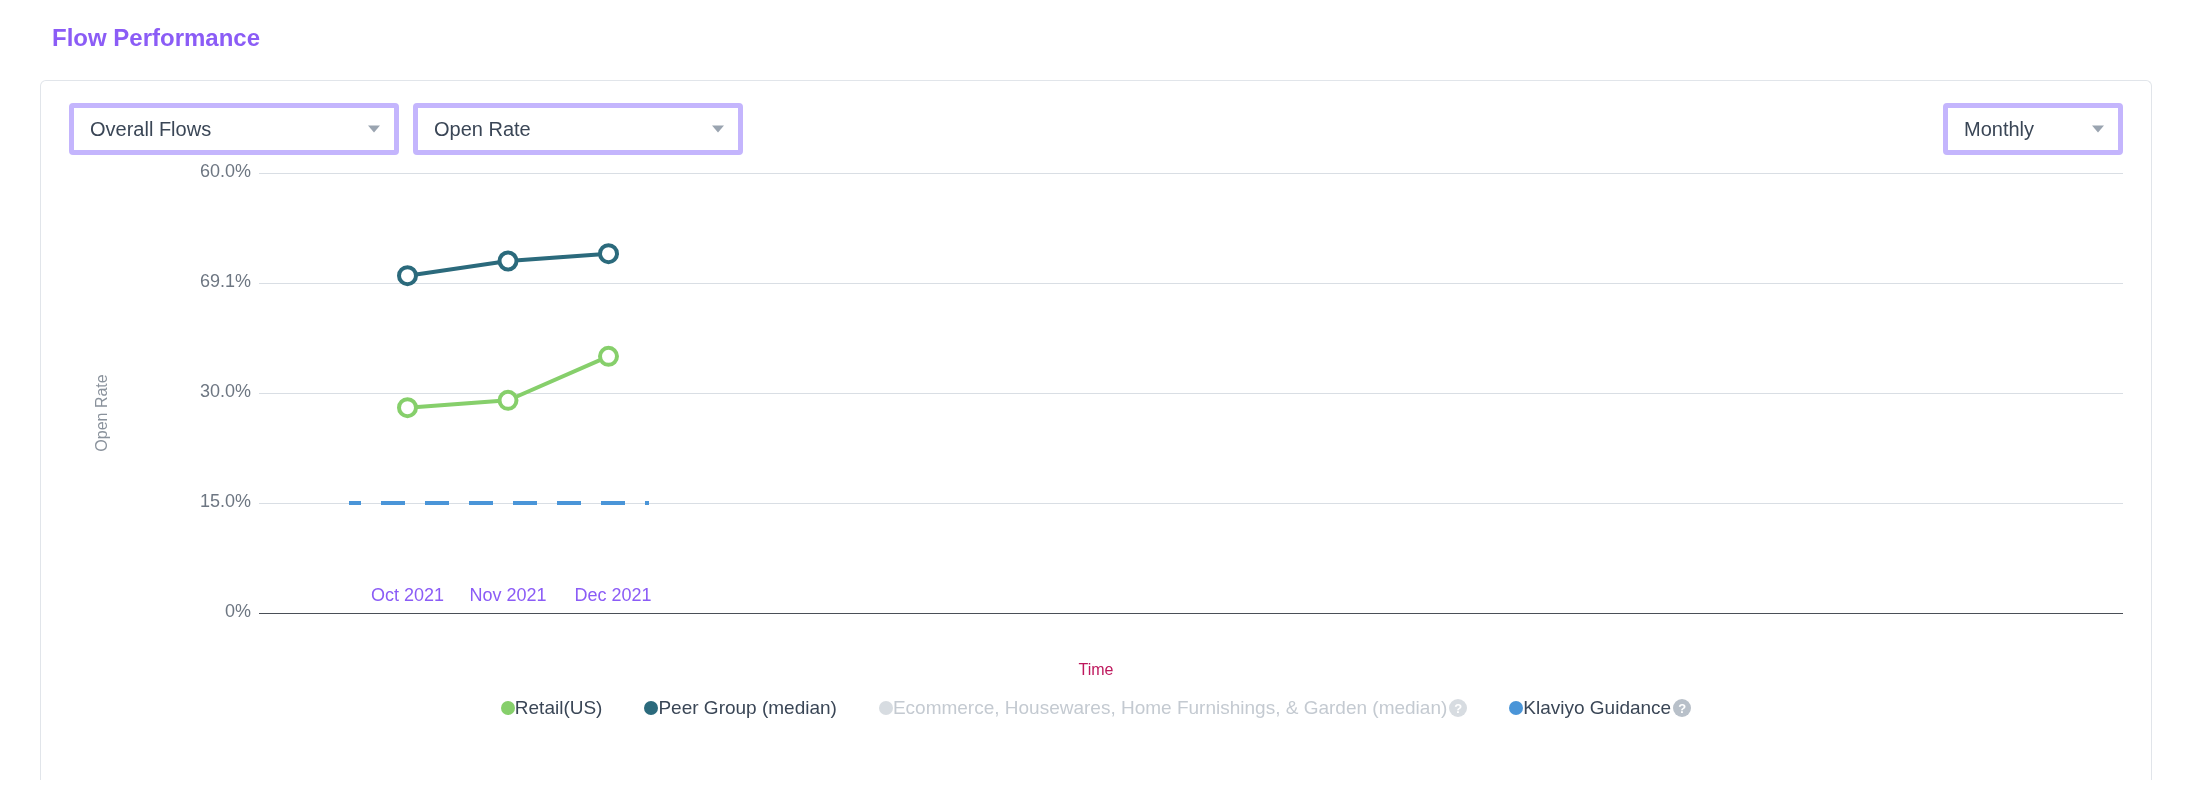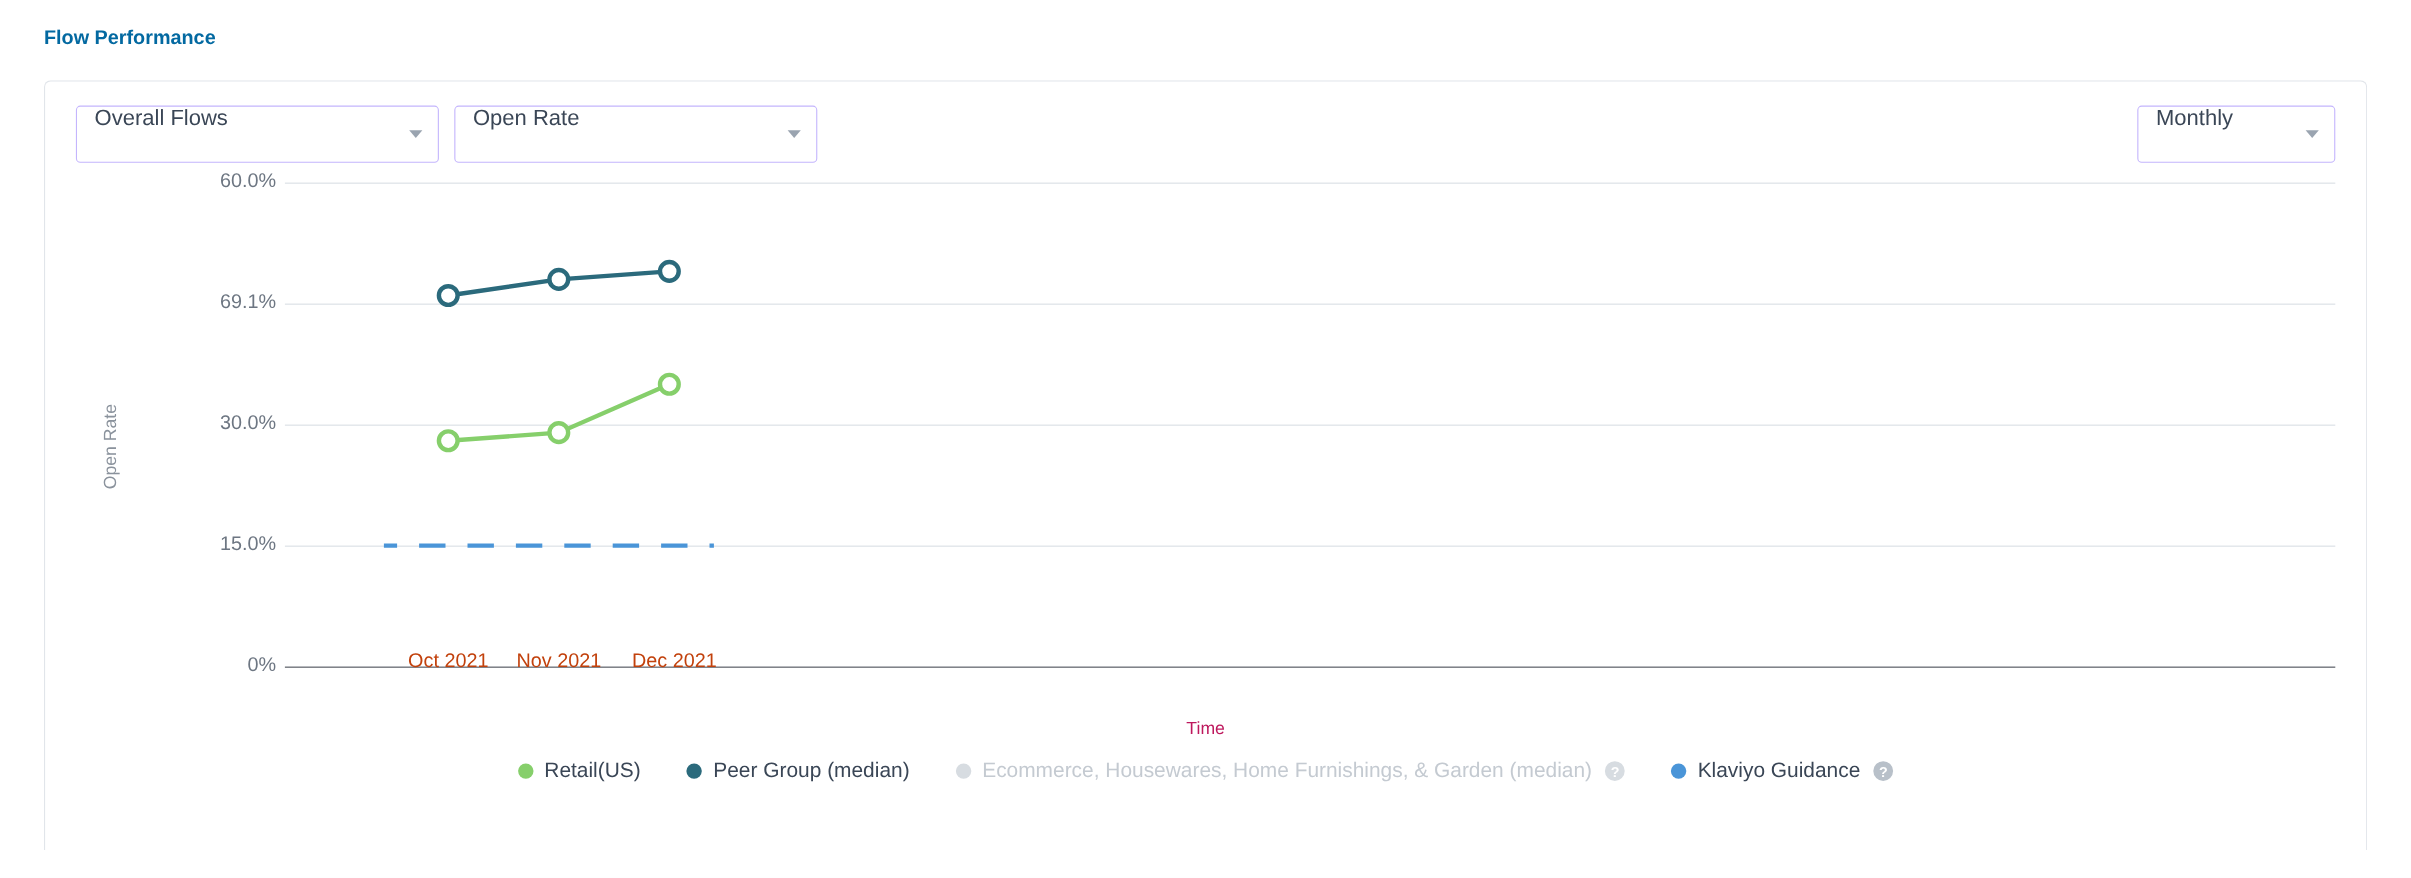--- a/index.html
+++ b/index.html
@@ -9,46 +9,47 @@
     color: #2e3c4d;
     background: #fff;
   }
   .page {
     width: 2192px;
     height: 798px;
     padding: 24px 40px 0 40px;
     position: relative;
   }
   .section-title {
-    font-size: 18px;
+    font-size: 24px;
     font-weight: 600;
-    color: #0369a1;
-    margin: 0 0 28px 0;
+    color: #8b5cf6;
+    margin: 0 0 28px 12px;
   }
   .panel {
     border: 1px solid #e1e5ea;
     border-bottom: none;
     border-radius: 6px 6px 0 0;
     padding: 22px 28px 0 28px;
     height: 700px;
     position: relative;
   }
   .toolbar {
     display: flex;
     align-items: center;
     gap: 14px;
     margin-bottom: 18px;
   }
   .toolbar .spacer { flex: 1; }
   .select {
     height: 52px;
-    border: 1px solid #c4b5fd;
+    border: 5px solid #c4b5fd;
     border-radius: 4px;
     background: #fff;
     display: inline-flex;
+    align-items: center;
     padding: 0 44px 0 16px;
     font-size: 20px;
     color: #3a4656;
     position: relative;
     cursor: pointer;
     min-width: 180px;
   }
   .select.wide { min-width: 330px; }
   .select .caret {
     position: absolute;
@@ -113,23 +114,22 @@
     left: 190px;
     right: 0;
     bottom: 0;
     height: 34px;
   }
   .x-tick-lbl {
     position: absolute;
     top: 6px;
     transform: translateX(-50%);
     font-size: 18px;
-    color: #c2410c;
+    color: #8b5cf6;
     white-space: nowrap;
-    margin-top: 12px;
   }
   .xlabel {
     text-align: center;
     font-size: 16px;
     color: #be185d;
     margin-top: 8px;
   }
   .series-svg {
     position: absolute;
     left: 190px;
@@ -141,21 +141,20 @@
     display: flex;
     justify-content: center;
     align-items: center;
     gap: 42px;
     margin-top: 18px;
     font-size: 19px;
   }
   .legend .item {
     display: inline-flex;
     align-items: center;
-    gap: 10px;
     color: #3a4656;
     cursor: pointer;
   }
   .legend .item.muted { color: #c4cad1; }
   .legend .dot {
     width: 14px; height: 14px;
     border-radius: 50%;
     display: inline-block;
   }
   .legend .help {

